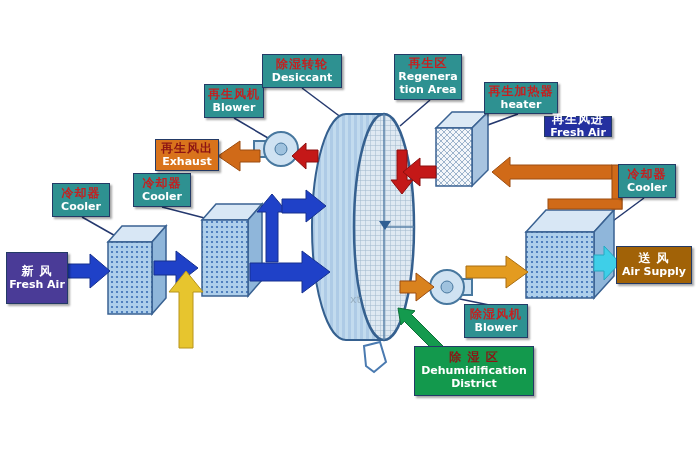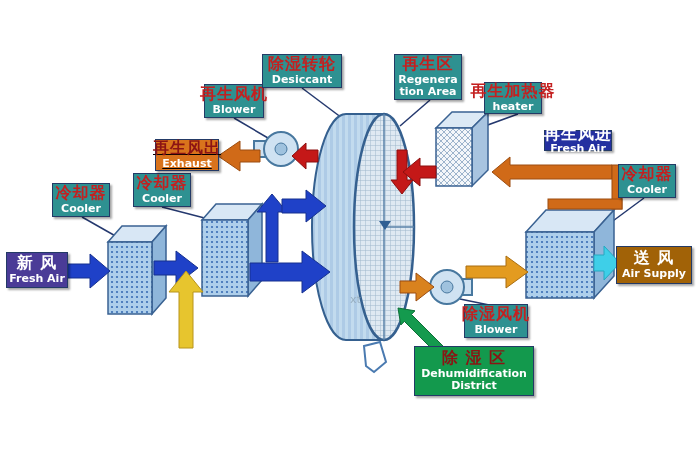--- a/index.html
+++ b/index.html
@@ -9,21 +9,21 @@
   .lbl{position:absolute;border:1px solid #233a66;box-shadow:1.5px 1.5px 2px rgba(0,0,0,.35);
        display:flex;flex-direction:column;align-items:center;justify-content:center;
        text-align:center;line-height:1.15;padding:1px 2px;box-sizing:border-box;}
   .teal{background:#2e9191}
   .purple{background:#4a3b97}
   .navy{background:#2430a0}
   .violet{background:#a16207}
   .gold{background:#e6c432}
   .orange{background:#d9731c}
   .green{background:#13994d}
-  .zh{font-size:16px;font-weight:700;letter-spacing:1px;color:#ffffff;white-space:nowrap;}
+  .zh{font-size:12px;font-weight:700;letter-spacing:1px;color:#ffffff;white-space:nowrap;}
   .zh.red{color:#c42020;}
   .zh.darkred{color:#8c1414;}
   .en{font-size:11px;font-weight:700;color:#ffffff;word-break:break-word;}
   .en.dark{color:#1a1a1a;}
   .en.brk{word-break:break-all;}
   .watermark{position:absolute;left:350px;top:293px;font-size:11px;color:#8aa0b0;opacity:.7;}
 </style>
 </head>
 <body>
 
@@ -127,62 +127,62 @@
 
   <polygon points="400,281 416,281 416,273 434,287 416,301 416,293 400,293" fill="#d9821e" stroke="#9c4d10" stroke-width="1"></polygon>
   <polygon points="466,266 506,266 506,256 528,272 506,288 506,278 466,278" fill="#e39b20" stroke="#a86d10" stroke-width="1"></polygon>
   <polygon points="594,255 604,255 604,246 620,263 604,280 604,271 594,271" fill="#3ecfe8" stroke="#25a8c0" stroke-width="1"></polygon>
 
   <path d="M443.5 346.5 L411.4 314.4 L415 310.8 L398 308 L400.8 325 L404.4 321.4 L436.5 353.5 Z" fill="#149a4e" stroke="#0c6e36" stroke-width="1"></path>
 
   <path d="M364 346 L380 342 L386 362 L374 372 L366 366 Z" fill="#ffffff" stroke="#4a7ab0" stroke-width="2"></path>
 </svg>
 
-  <div class="lbl purple" style="left:6px;top:252px;width:62px;height:36px;text-align:right;">
+  <div class="lbl purple" style="left:6px;top:252px;width:62px;height:52px;text-align:right;">
     <span class="zh">新 风</span>
     <span class="en">Fresh Air</span>
   </div>
 
   <div class="lbl teal" style="left:52px;top:183px;width:58px;height:34px;">
     <span class="zh red">冷却器</span>
     <span class="en">Cooler</span>
   </div>
 
   <div class="lbl teal" style="left:133px;top:173px;width:58px;height:34px;">
     <span class="zh red">冷却器</span>
     <span class="en">Cooler</span>
   </div>
 
 
   <div class="lbl teal" style="left:204px;top:84px;width:60px;height:34px;">
     <span class="zh red">再生风机</span>
     <span class="en">Blower</span>
   </div>
 
-  <div class="lbl orange" style="left:155px;top:139px;width:64px;height:32px;text-decoration:underline;">
+  <div class="lbl orange" style="left:155px;top:139px;width:64px;height:32px;">
     <span class="zh darkred">再生风出</span>
     <span class="en">Exhaust</span>
   </div>
 
   <div class="lbl teal" style="left:262px;top:54px;width:80px;height:34px;">
     <span class="zh red">除湿转轮</span>
     <span class="en">Desiccant</span>
   </div>
 
   <div class="lbl teal" style="left:394px;top:54px;width:68px;height:46px;">
     <span class="zh red">再生区</span>
     <span class="en brk">Regeneration Area</span>
   </div>
 
-  <div class="lbl teal" style="left:484px;top:82px;width:58px;height:32px;">
+  <div class="lbl teal" style="left:484px;top:82px;width:74px;height:32px;">
     <span class="zh red">再生加热器</span>
     <span class="en">heater</span>
   </div>
 
-  <div class="lbl navy" style="left:544px;top:130px;width:68px;height:21px;">
+  <div class="lbl navy" style="left:544px;top:116px;width:68px;height:21px;">
     <span class="zh">再生风进</span>
     <span class="en">Fresh Air</span>
   </div>
 
   <div class="lbl teal" style="left:618px;top:164px;width:58px;height:34px;">
     <span class="zh red">冷却器</span>
     <span class="en">Cooler</span>
   </div>
 
   <div class="lbl violet" style="left:616px;top:246px;width:76px;height:38px;">

